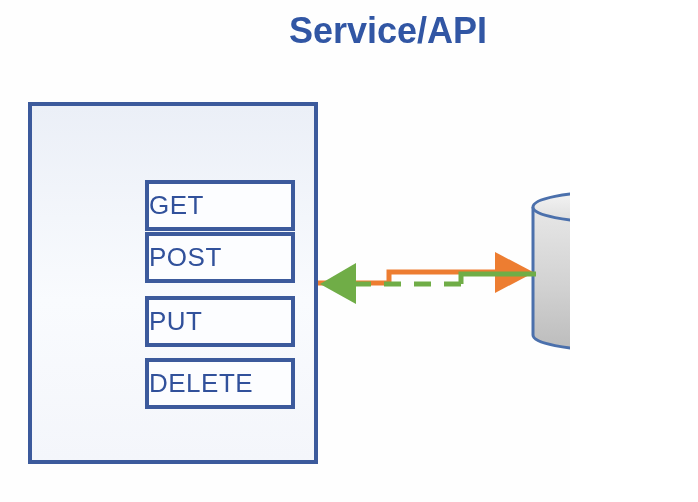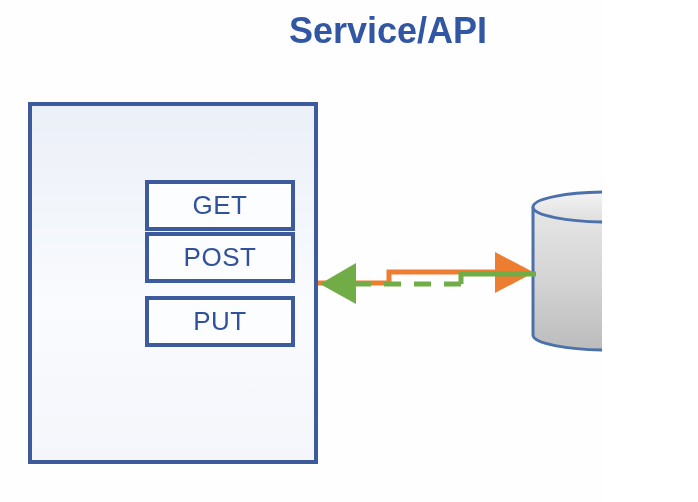--- a/index.html
+++ b/index.html
@@ -7,41 +7,40 @@
     --text-blue:#31519b;
     --title-blue:#3156a4;
     --arrow-orange:#ed7d31;
     --arrow-green:#70ad47;
     --cylinder-border:#4b70ac;
   }
   html,body{margin:0;padding:0;background:#ffffff;}
   .stage{
     position:relative;width:570px;height:502px;background:#fefefe;overflow:hidden;
     font-family:"Liberation Sans",sans-serif;
-    padding-left:32px;
   }
   .title{
     position:absolute;top:10px;left:388px;transform:translateX(-50%);
     margin:0;font-size:36px;font-weight:bold;letter-spacing:0px;white-space:nowrap;
     color:var(--title-blue,#3156a4);
   }
   .api-box{
     position:absolute;left:28px;top:102px;width:290px;height:362px;
     box-sizing:border-box;border:4px solid var(--accent-blue,#3c5a9c);
     background:linear-gradient(to bottom,#ebeff7 0%,#f9fbfe 55%,#f4f6fb 100%);
   }
   .api-label{
     position:absolute;left:16px;top:144px;
     font-size:54px;color:var(--text-blue,#31519b);letter-spacing:1px;
   }
   .method{
     position:absolute;left:113px;width:150px;height:51px;
     box-sizing:border-box;border:4px solid var(--accent-blue,#3c5a9c);
     background:#fcfdff;
-    display:flex;align-items:center;justify-content:center;
+    display:flex;align-items:center;justify-content:flex-start;
     font-size:26px;color:var(--text-blue,#31519b);letter-spacing:0.5px;
   }
   .method-get{top:74px;}
   .method-post{top:126px;}
   .method-put{top:190px;}
   .method-delete{top:252px;}
   .overlay{position:absolute;left:0;top:0;pointer-events:none;}
   .db-label{
     position:absolute;left:543px;top:233px;width:130px;
     text-align:center;font-size:27px;line-height:37px;
@@ -63,20 +62,23 @@
 
   <div class="api-box">
     <div class="method method-get">
       <span>GET</span>
     </div>
     <div class="method method-post">
       <span>POST</span>
     </div>
     <div class="method method-put">
       <span>PUT</span>
+    </div>
+    <div class="method method-delete">
+      <span>DELETE</span>
     </div>
   </div>
 
   <svg class="overlay" width="698" height="502" viewBox="0 0 698 502">
     <defs>
       <linearGradient id="cylBody" x1="0" y1="0" x2="0" y2="1">
         <stop offset="0" stop-color="#e7e7e7"></stop>
         <stop offset="0.55" stop-color="#d2d2d2"></stop>
         <stop offset="1" stop-color="#bcbcbc"></stop>
       </linearGradient>

